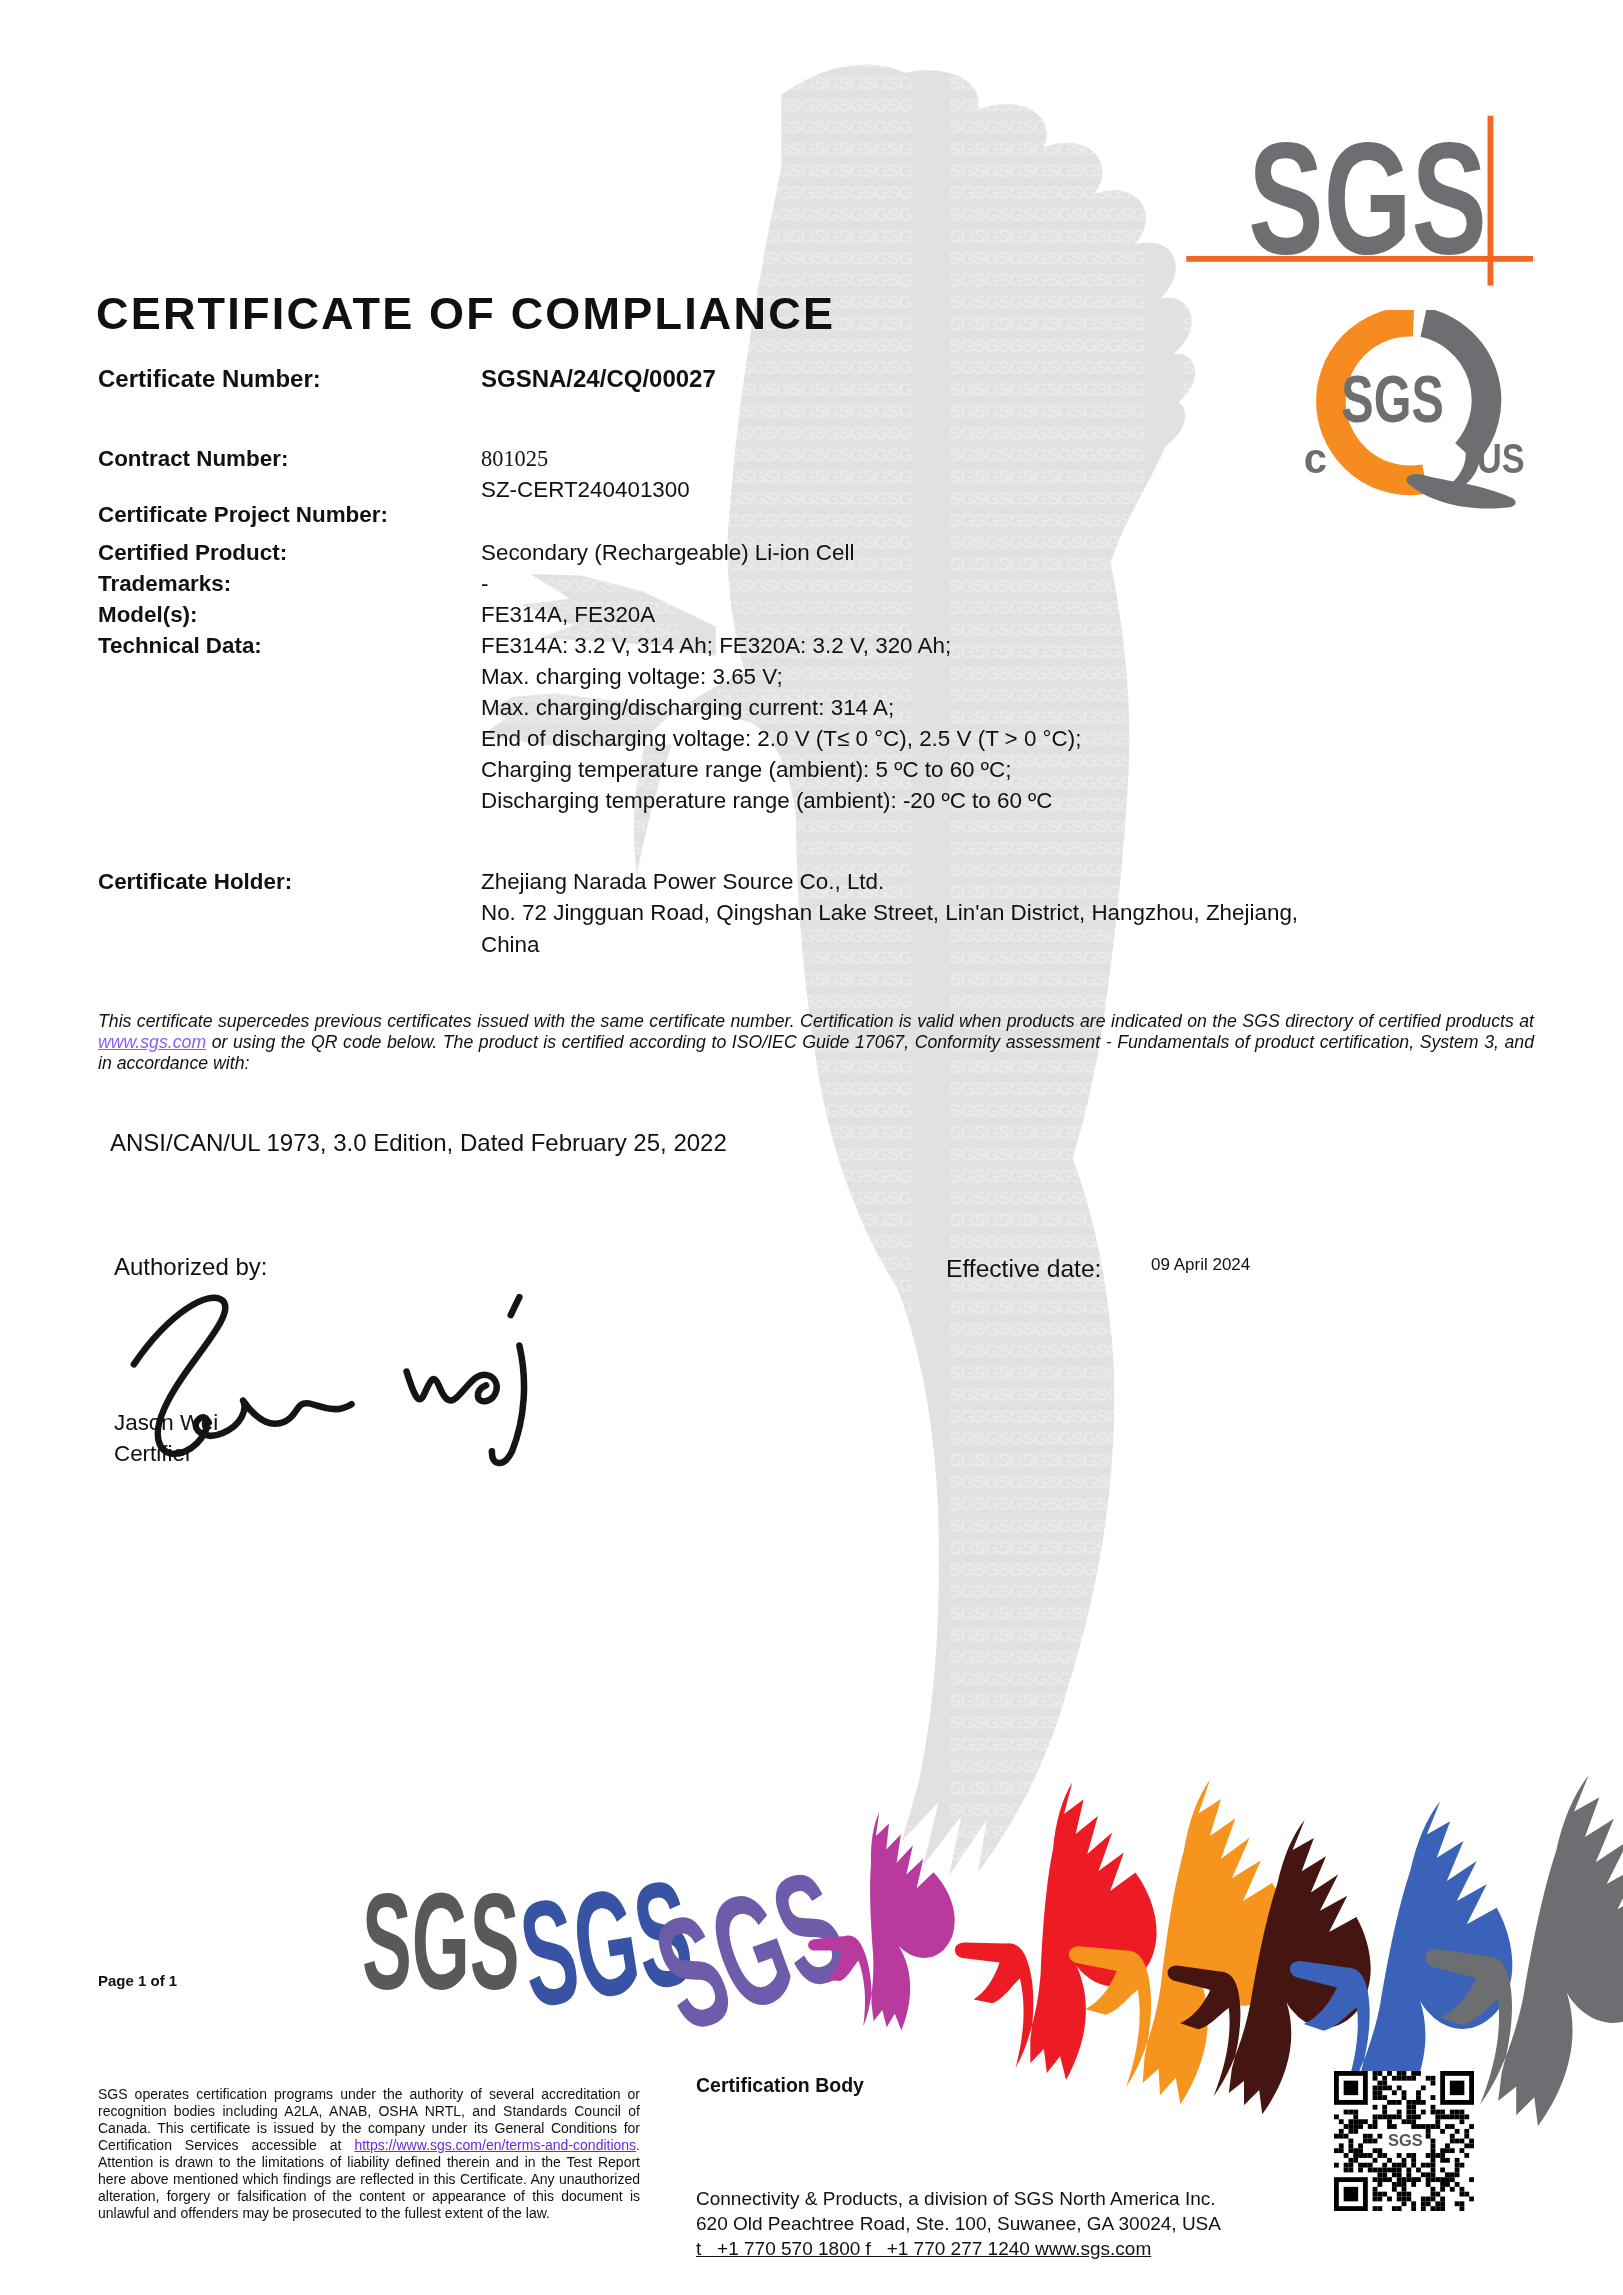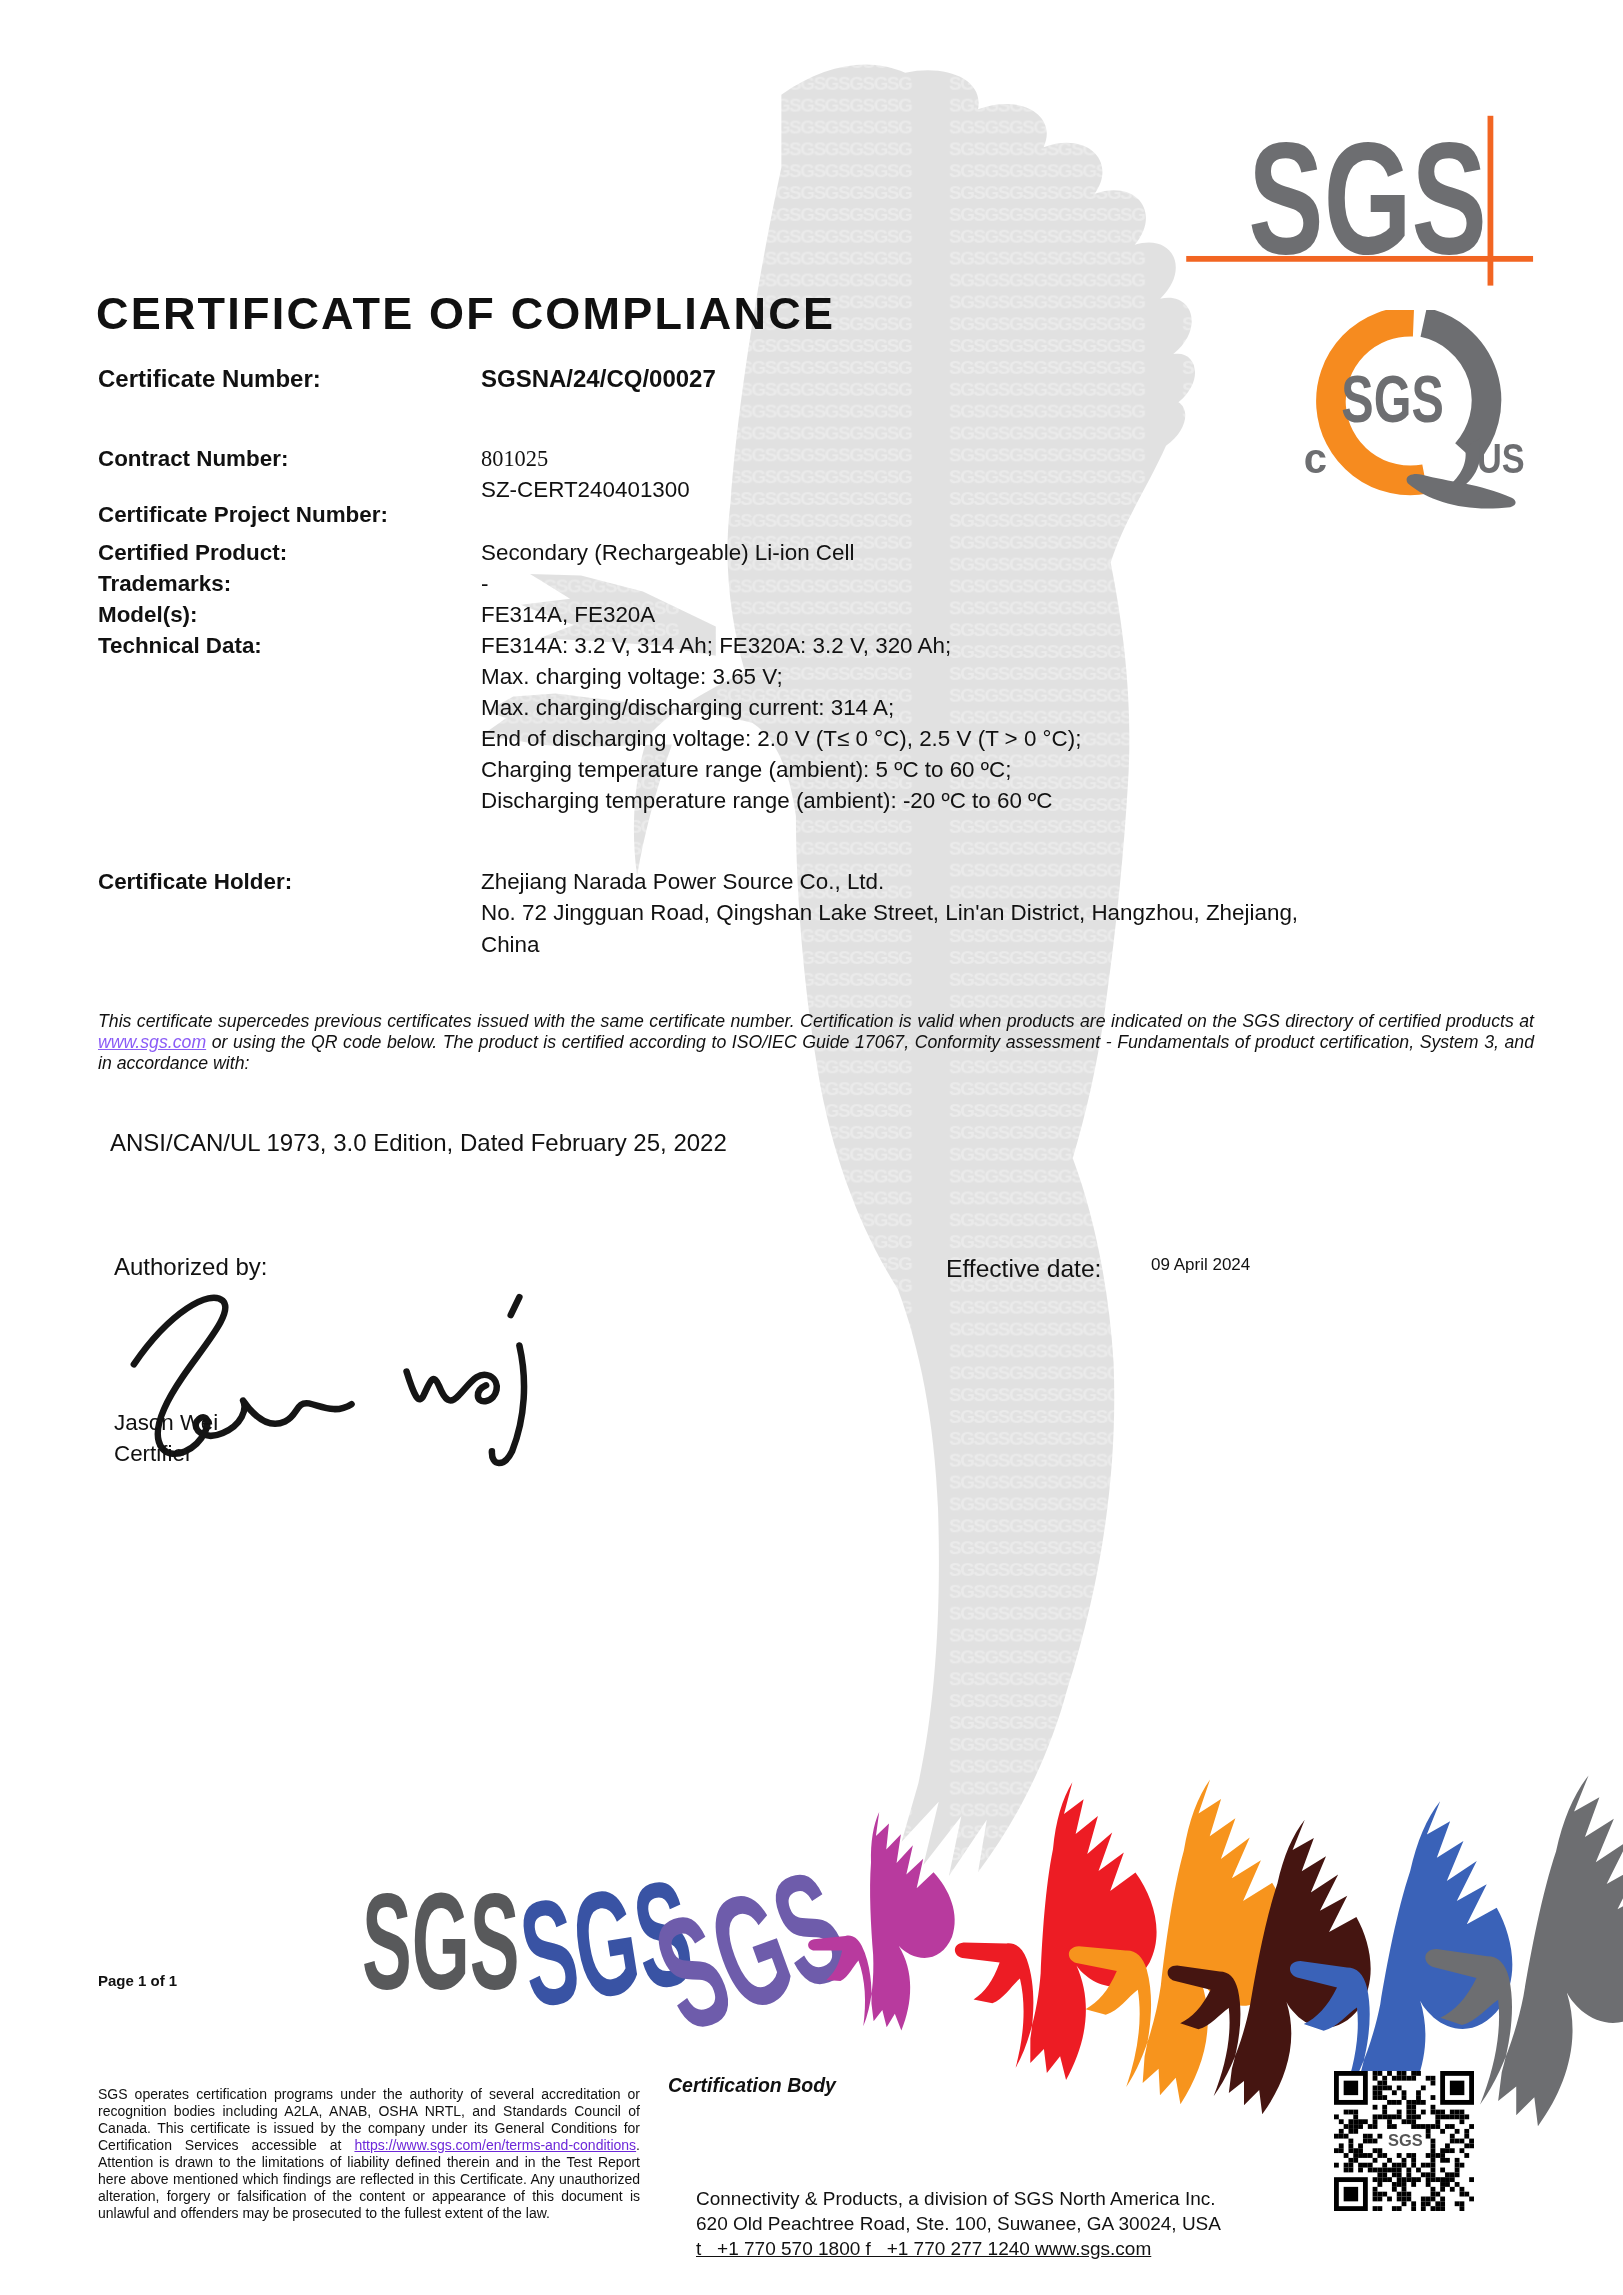--- a/index.html
+++ b/index.html
@@ -27,21 +27,21 @@
   #effective-date{left:1151px;top:1255px;font-size:17px;}
   #signature{left:94px;top:1279px;width:492px;height:217px;}
   #signer-name{left:114px;top:1410px;font-size:22.4px;}
   #signer-role{left:114px;top:1441px;font-size:22.4px;}
   
   #page-label{left:98px;top:1945px;font-size:15px;font-weight:bold;margin-top:27px;}
   #birdband{left:346px;top:1763px;width:1278px;height:380px;}
   #footer-legal{left:98px;top:2086px;width:542px;font-size:14px;line-height:17px;
                 text-align:justify;}
   #footer-legal a{color:#6d28d9;}
-  #certbody-label{left:668px;top:2074px;font-size:19.5px;font-weight:bold;font-style:italic;}
+  #certbody-label{left:696px;top:2074px;font-size:19.5px;font-weight:bold;}
   .addr{position:absolute;left:696px;font-size:19px;white-space:pre;}
   #qr{left:1334px;top:2071px;width:140px;height:140px;}
 </style>
 </head>
 <body>
 
 <svg id="watermark" class="abs" viewBox="0 0 1400 2700" aria-hidden="true">
   <defs>
     <pattern id="wmtx" width="320" height="30" patternUnits="userSpaceOnUse">
       <rect width="320" height="30" fill="#dcdcdc"></rect>

